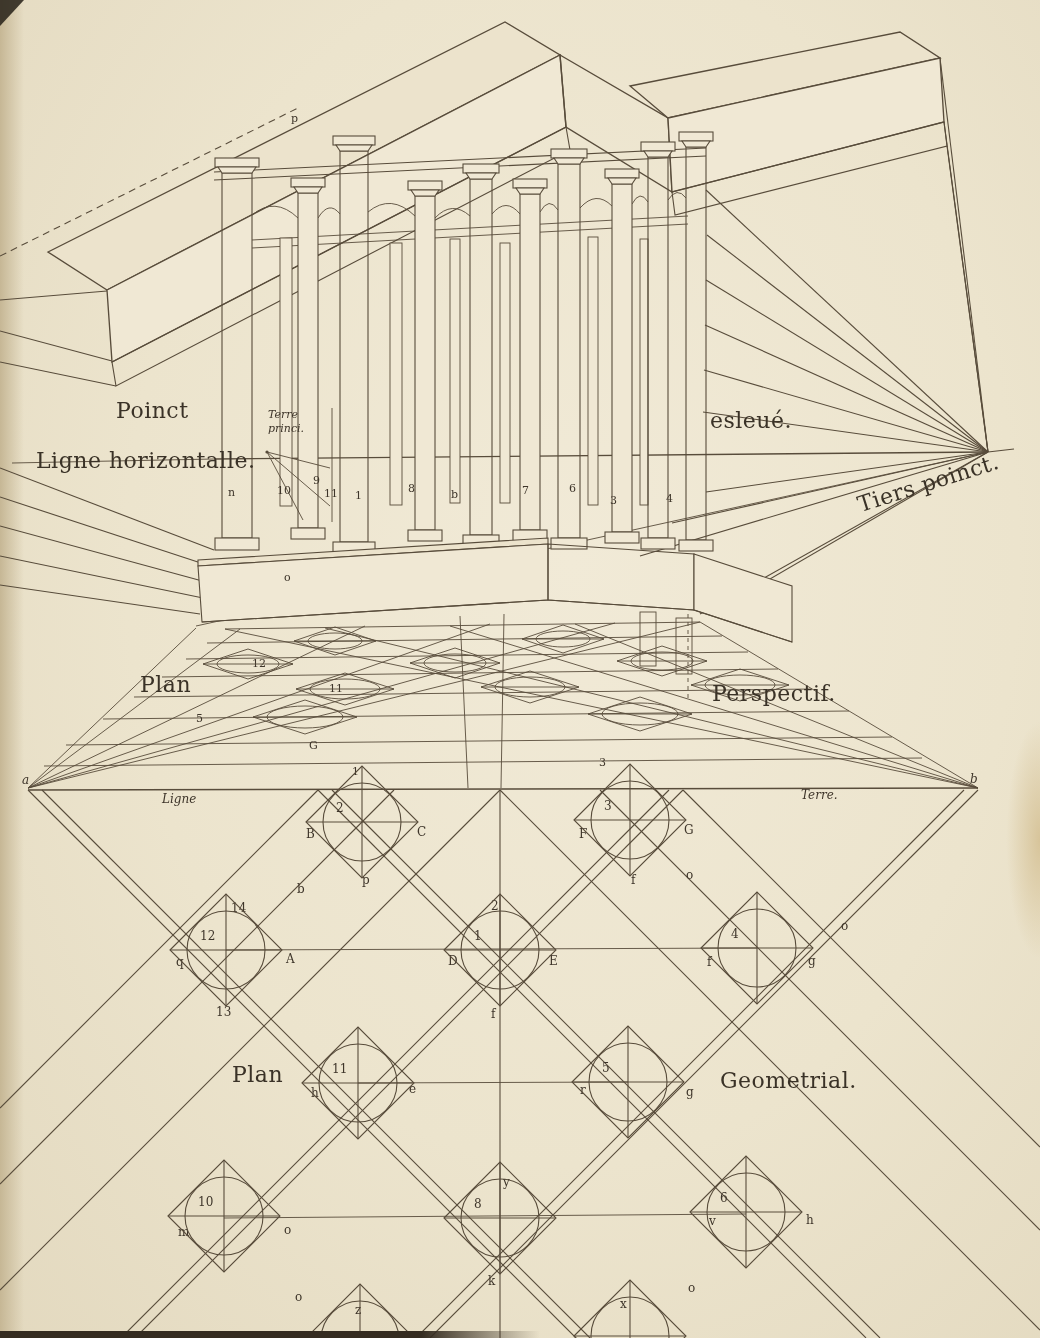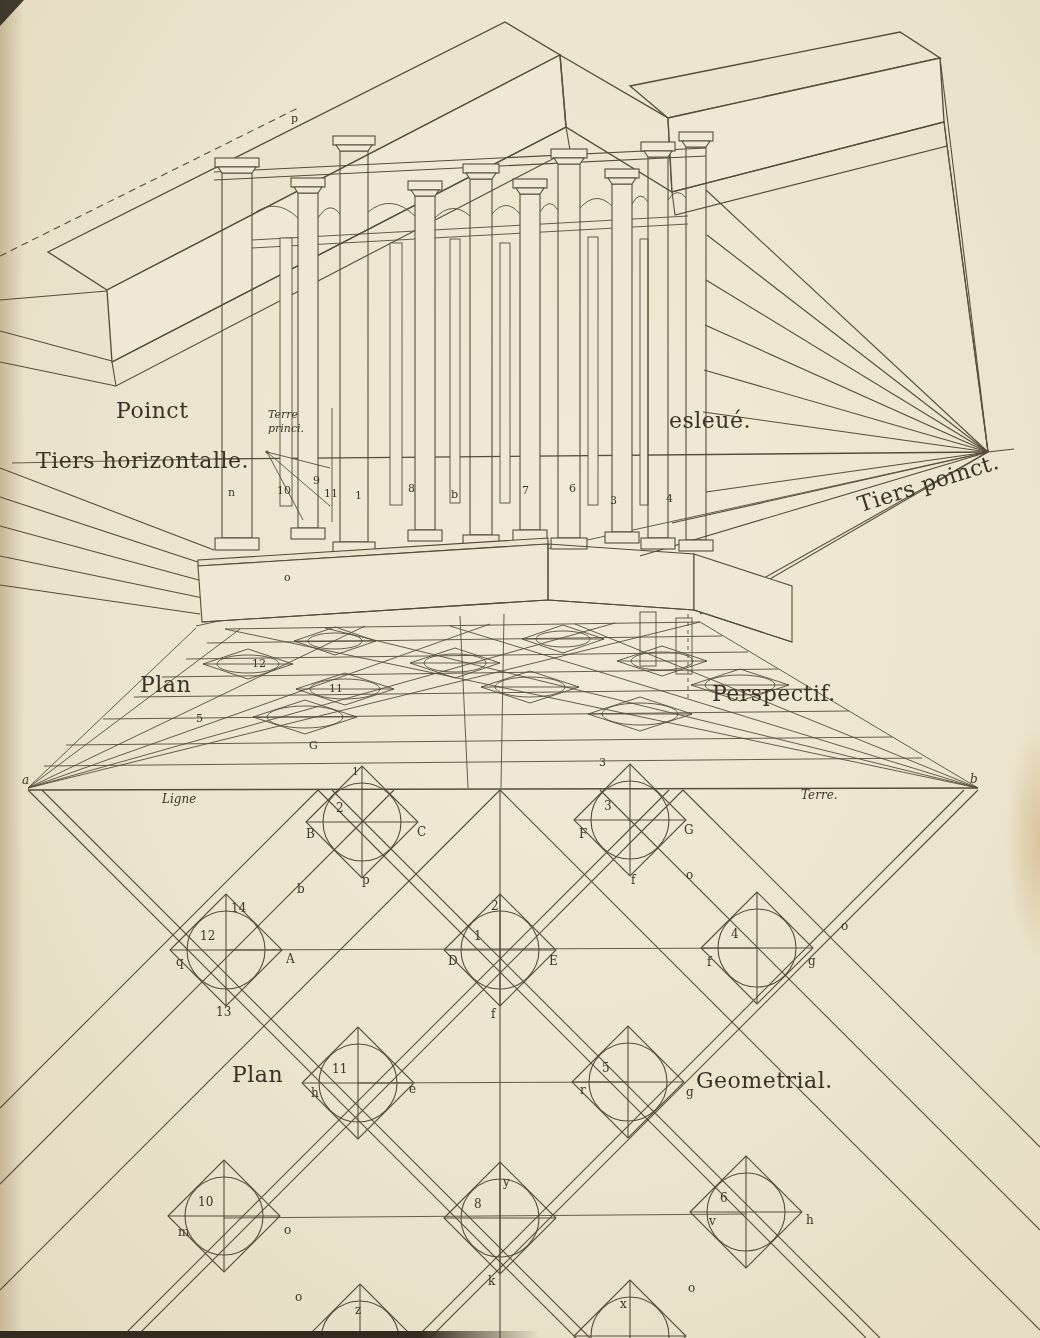--- a/index.html
+++ b/index.html
@@ -420,24 +420,24 @@
         <g class="ln">
           <polygon points="574,1336 630,1280 686,1336 630,1392"></polygon>
           <circle cx="630" cy="1336" r="39"></circle>
           <line x1="574" y1="1336" x2="686" y2="1336"></line>
           <line x1="630" y1="1280" x2="630" y2="1392"></line>
         </g>
       </g>
   </svg>
 
   <div class="lbl" style="left:116px;top:398px">Poinct</div>
-  <div class="lbl" style="left:669px;top:408px">esleué.</div>
-  <div class="lbl" style="left:36px;top:448px">Tiers horizontalle.</div>
+  <div class="lbl" style="left:710px;top:408px">esleué.</div>
+  <div class="lbl" style="left:36px;top:448px">Ligne horizontalle.</div>
   <div class="lbl rot" style="left:862px;top:492px">Tiers poinct.</div>
   <div class="lbl-sm" style="left:268px;top:408px">Terre</div>
   <div class="lbl-sm" style="left:268px;top:422px">princi.</div>
   <div class="lbl" style="left:140px;top:672px">Plan</div>
   <div class="lbl" style="left:712px;top:681px">Perspectif.</div>
   <div class="lbl" style="left:232px;top:1062px">Plan</div>
-  <div class="lbl" style="left:696px;top:1068px">Geometrial.</div>
+  <div class="lbl" style="left:720px;top:1068px">Geometrial.</div>
 
   <div class="bottom-edge"></div>
 </div>
 
 </body></html>

